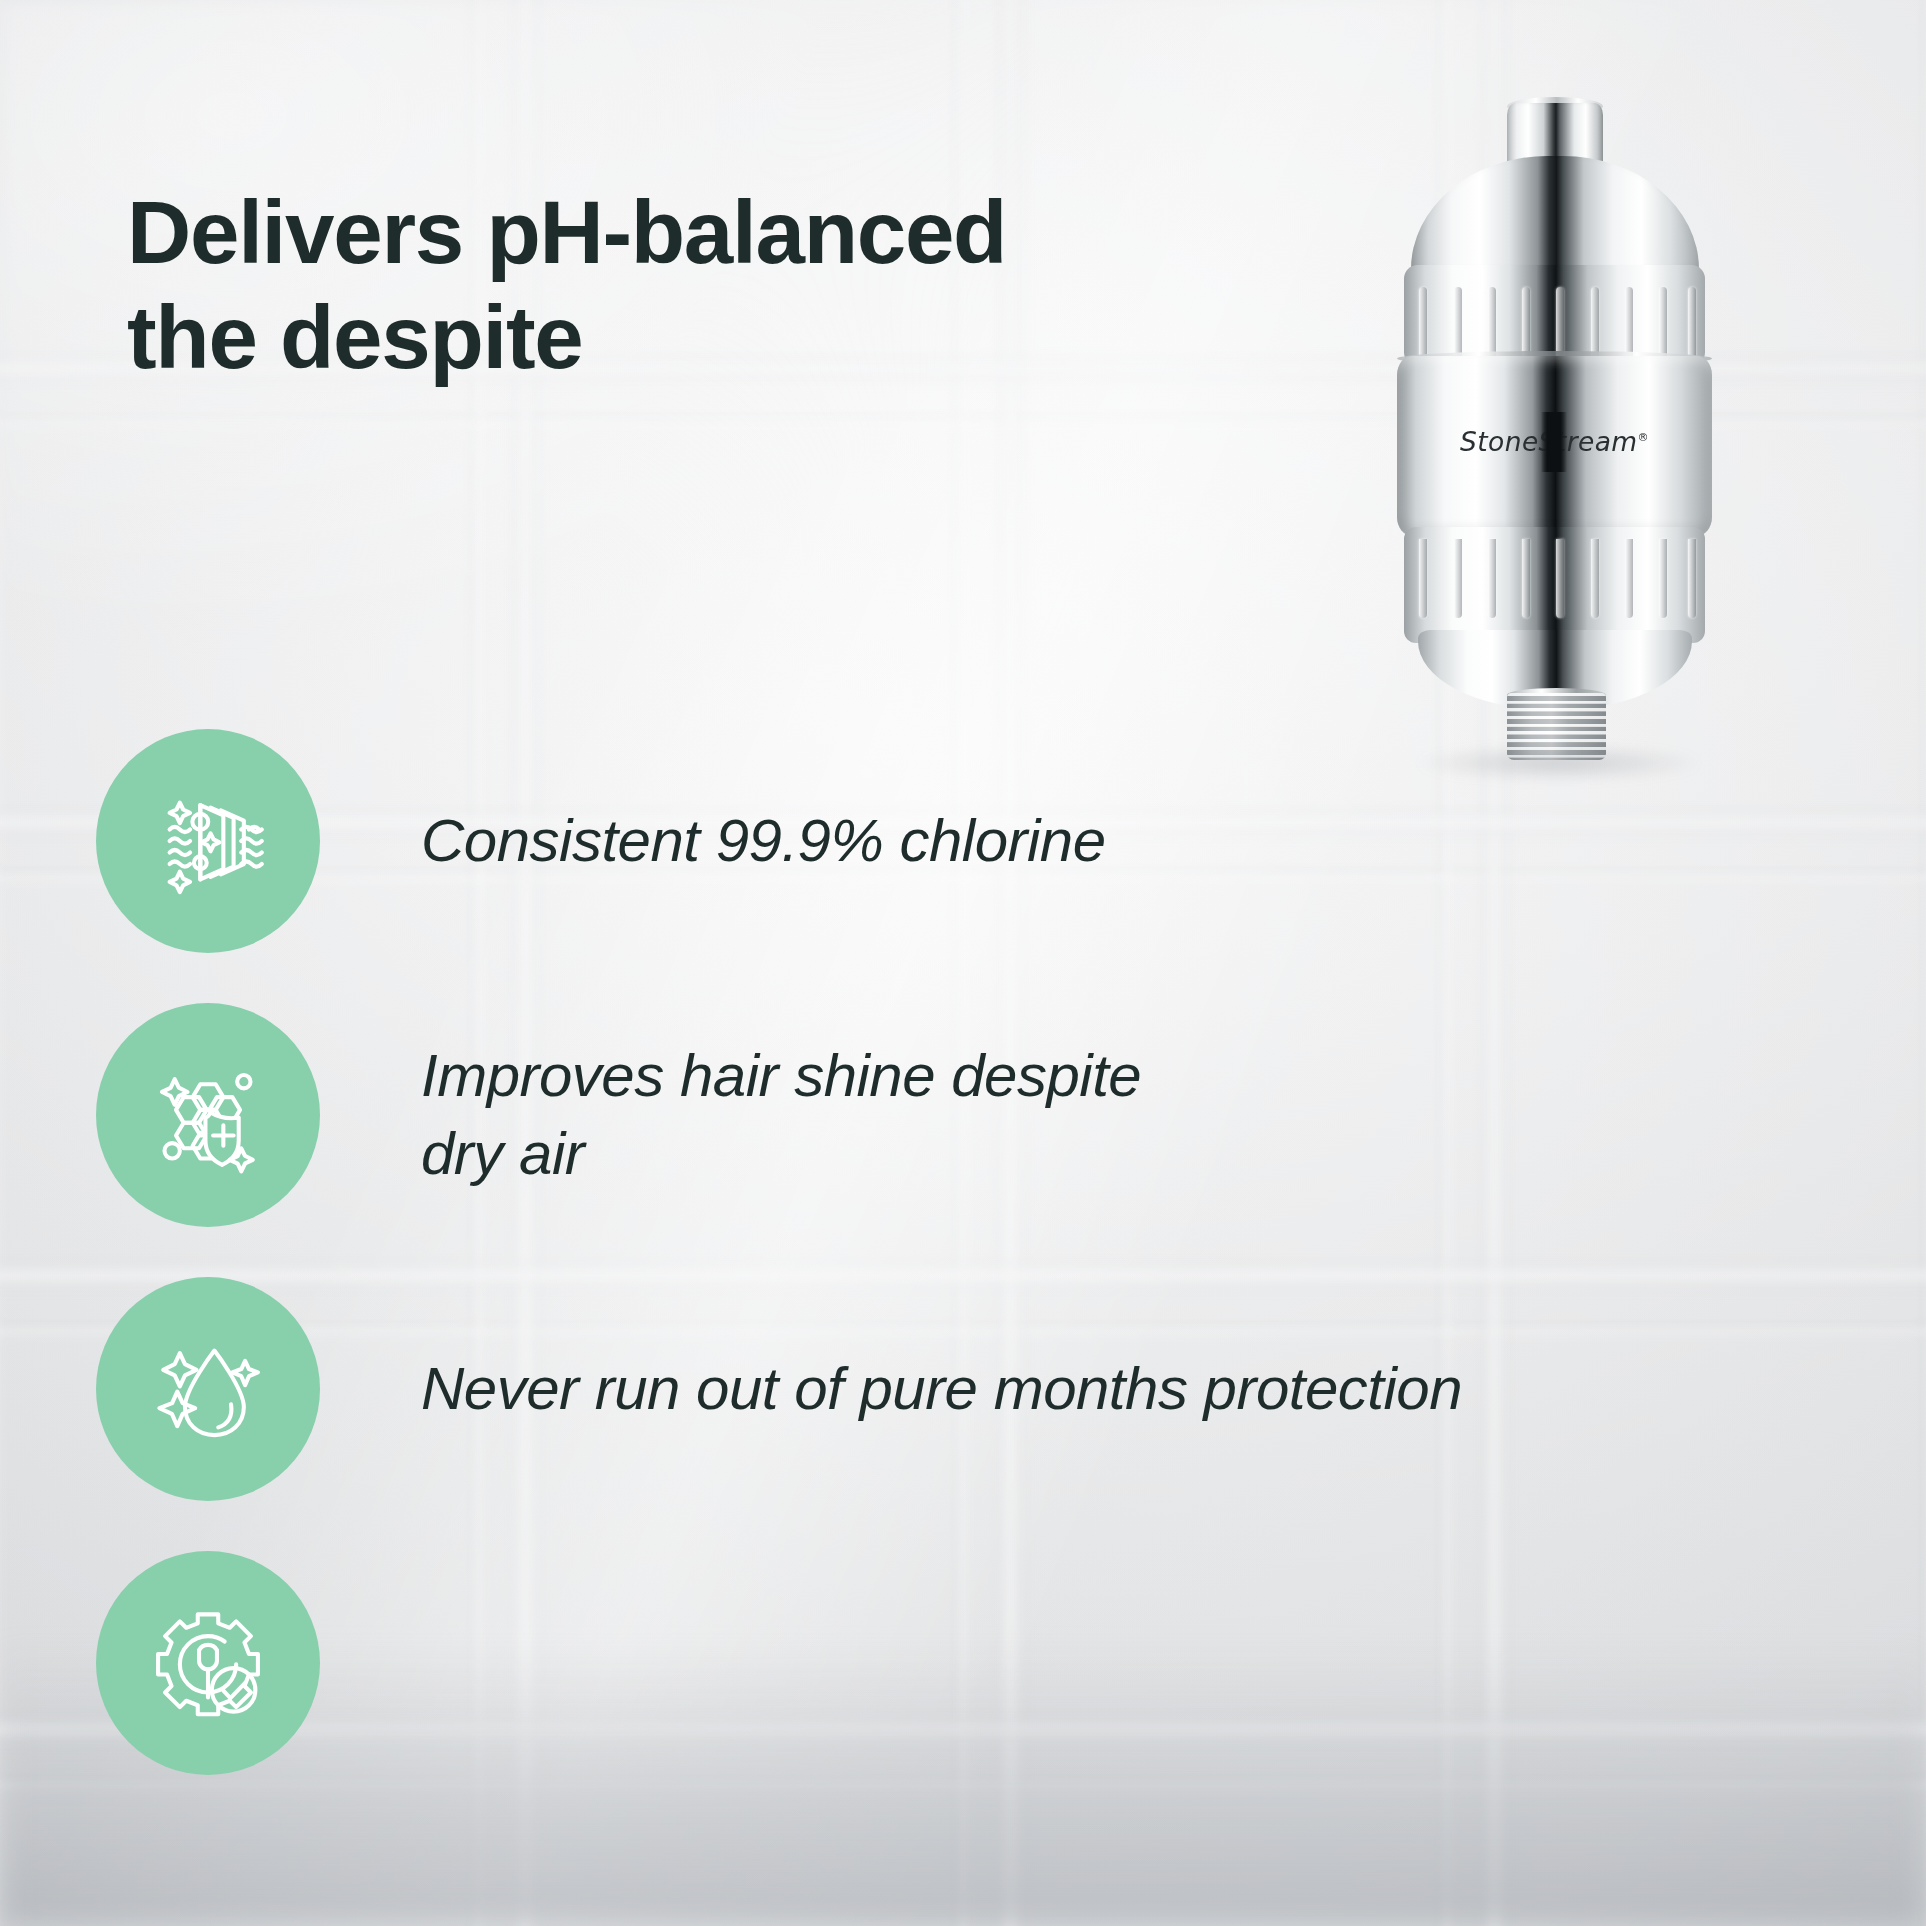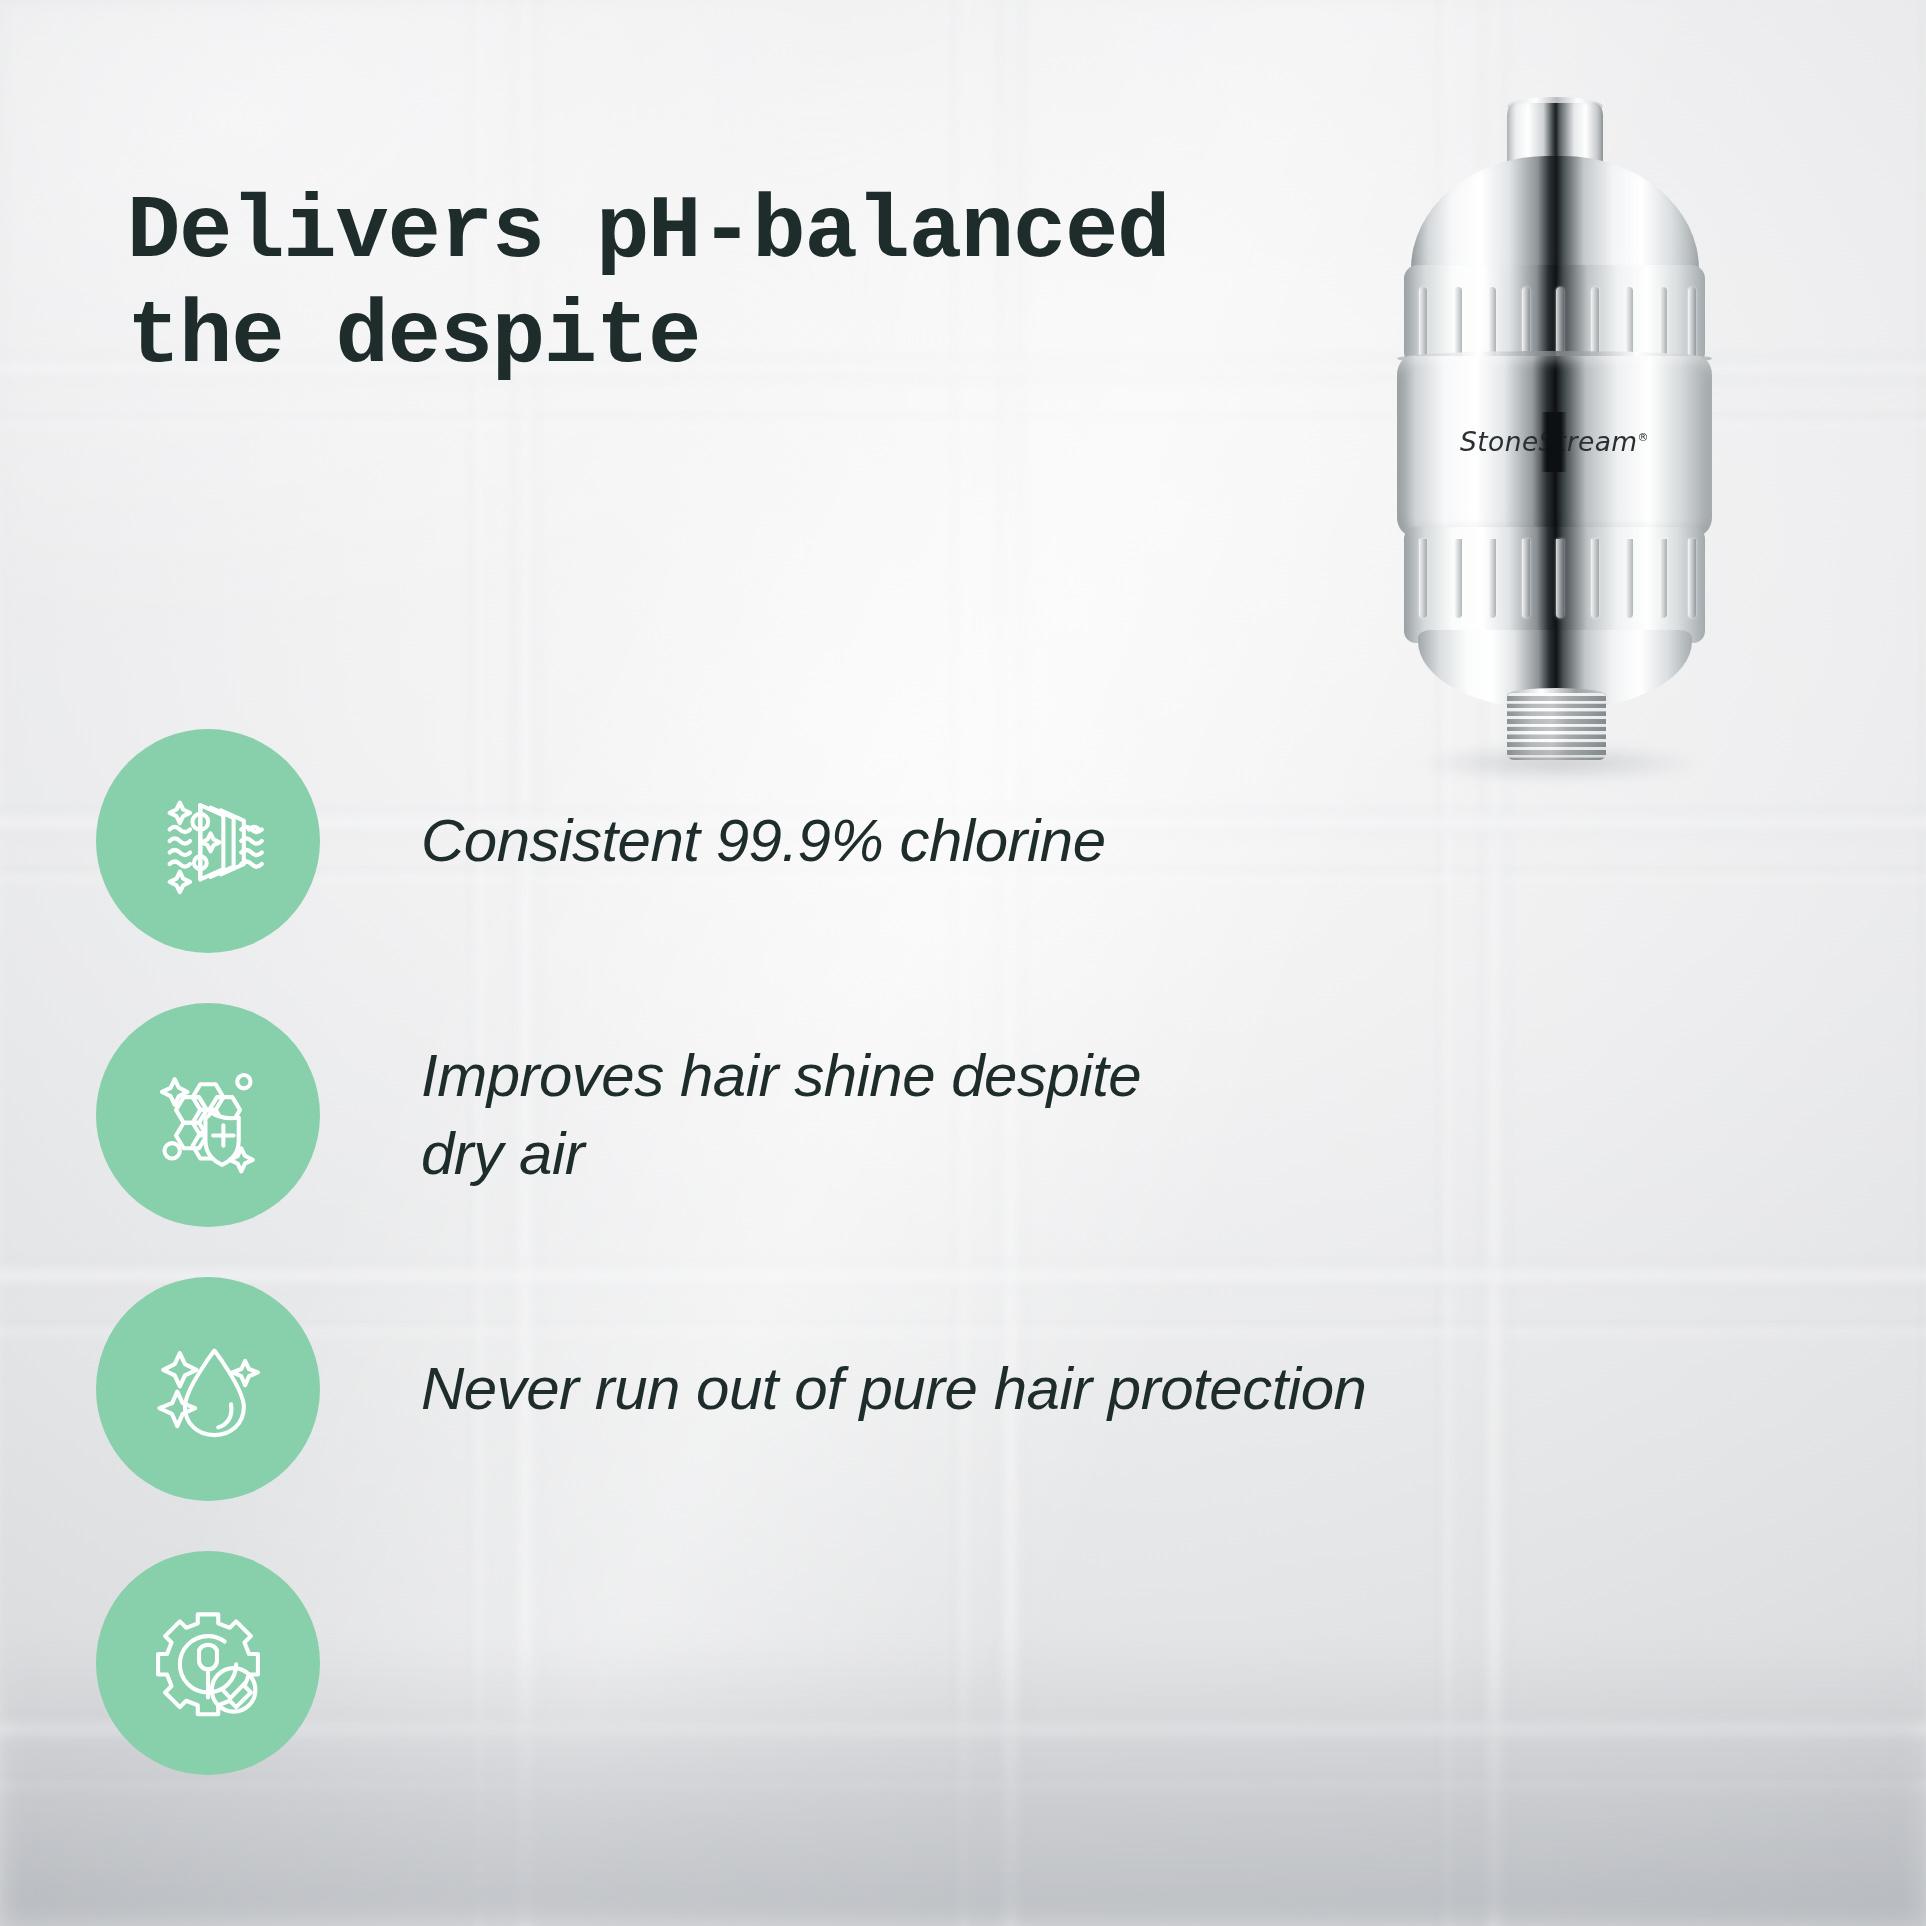--- a/index.html
+++ b/index.html
@@ -68,21 +68,21 @@
     left: 127px;
     top: 120px;
     width: 1147px;
     color: #1e2d2b;
     font-weight: bold;
     font-size: 89px;
     line-height: 1.18;
     letter-spacing: -1.3px;
     z-index: 20;
   }
-  .headline .hl-line { display: block; white-space: nowrap; font-family: Liberation Mono, monospace; }
+  .headline .hl-line { display: block; white-space: nowrap; }
 
   
   .features {
     position: absolute;
     left: 96px;
     top: 723px;
     width: 1678px;
     z-index: 20;
   }
   .feature-row {
@@ -397,21 +397,21 @@
       <div class="feature-icon">
         <svg viewBox="0 0 100 100" fill="none" stroke="#ffffff" stroke-width="3.2" stroke-linecap="round" stroke-linejoin="round">
           <path d="M55 20 C55 20 78 50 78 64 C78 77 68 86 55 86 C42 86 32 77 32 64 C32 50 55 20 55 20 Z"></path>
           <path d="M68 62 q2 14 -10 18"></path>
           <path d="M28 22 l4 8.6 L41 35 l-9 4.4 L28 48 l-4-8.6 L15 35 l9-4.4 Z"></path>
           <path d="M26 52 l4.2 9 L40 65 l-9.8 4.4 L26 79 l-4.2-9.6 L12 65 l10-4 Z"></path>
           <path d="M79 28 l3 6.4 L89 37 l-7 3 L79 47 l-3-7 L69 37 l7-2.6 Z"></path>
         </svg>
       </div>
       <div class="feature-text">
-        <span class="ft-line">Never run out of pure hair protection</span>
+        <span class="ft-line">Never run out of pure months protection</span>
       </div>
     </div>
 
     <div class="feature-row">
       <div class="feature-icon">
         <svg viewBox="0 0 100 100" fill="none" stroke="#ffffff" stroke-width="3.2" stroke-linecap="round" stroke-linejoin="round">
           <path d="M42 12 h16 v7 l9 3.5 l5-5 l11.5 11.5 l-5 5 l3.5 9 h7 v16 h-7 l-3.5 9 l5 5 L72 84.5 l-5-5 l-9 3.5 v7 H42 v-7 l-9-3.5 l-5 5 L16.5 73 l5-5 L18 59 h-7 V43 h7 l3.5-9 l-5-5 L28 17.5 l5 5 l9-3.5 Z"></path>
           <path d="M72 51 a22 22 0 1 1 -22 -22 a22 22 0 0 1 13 4.2"></path>
           <path d="M43 40 v8 a7 7 0 0 0 14 0 v-8"></path>
           <path d="M50 55 v22"></path>

